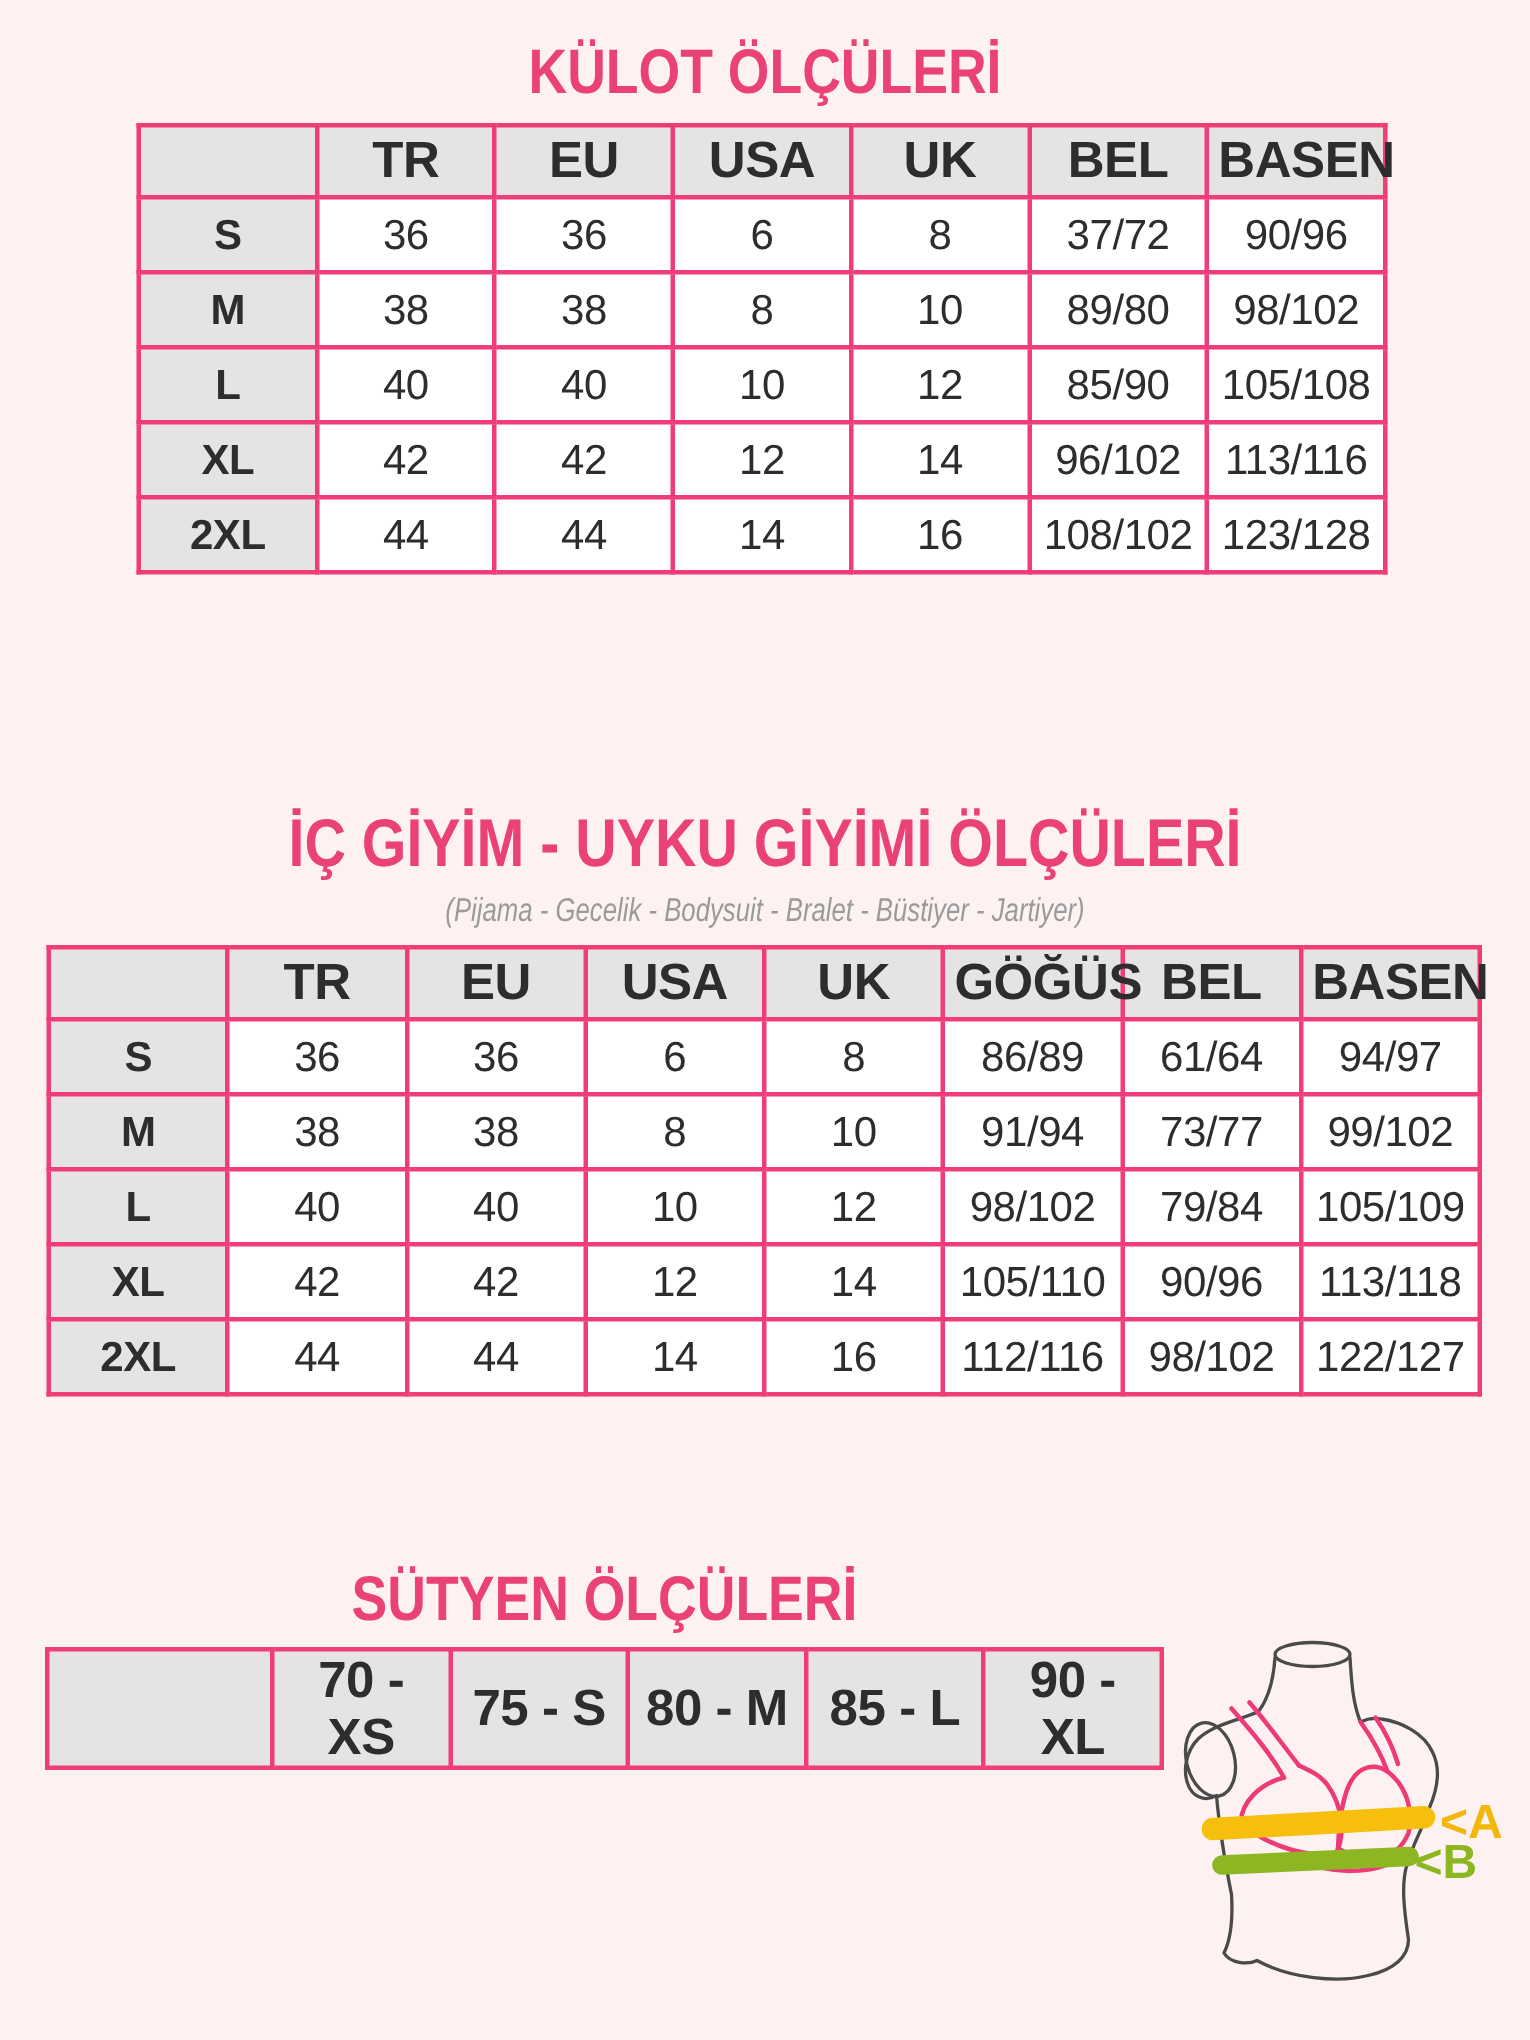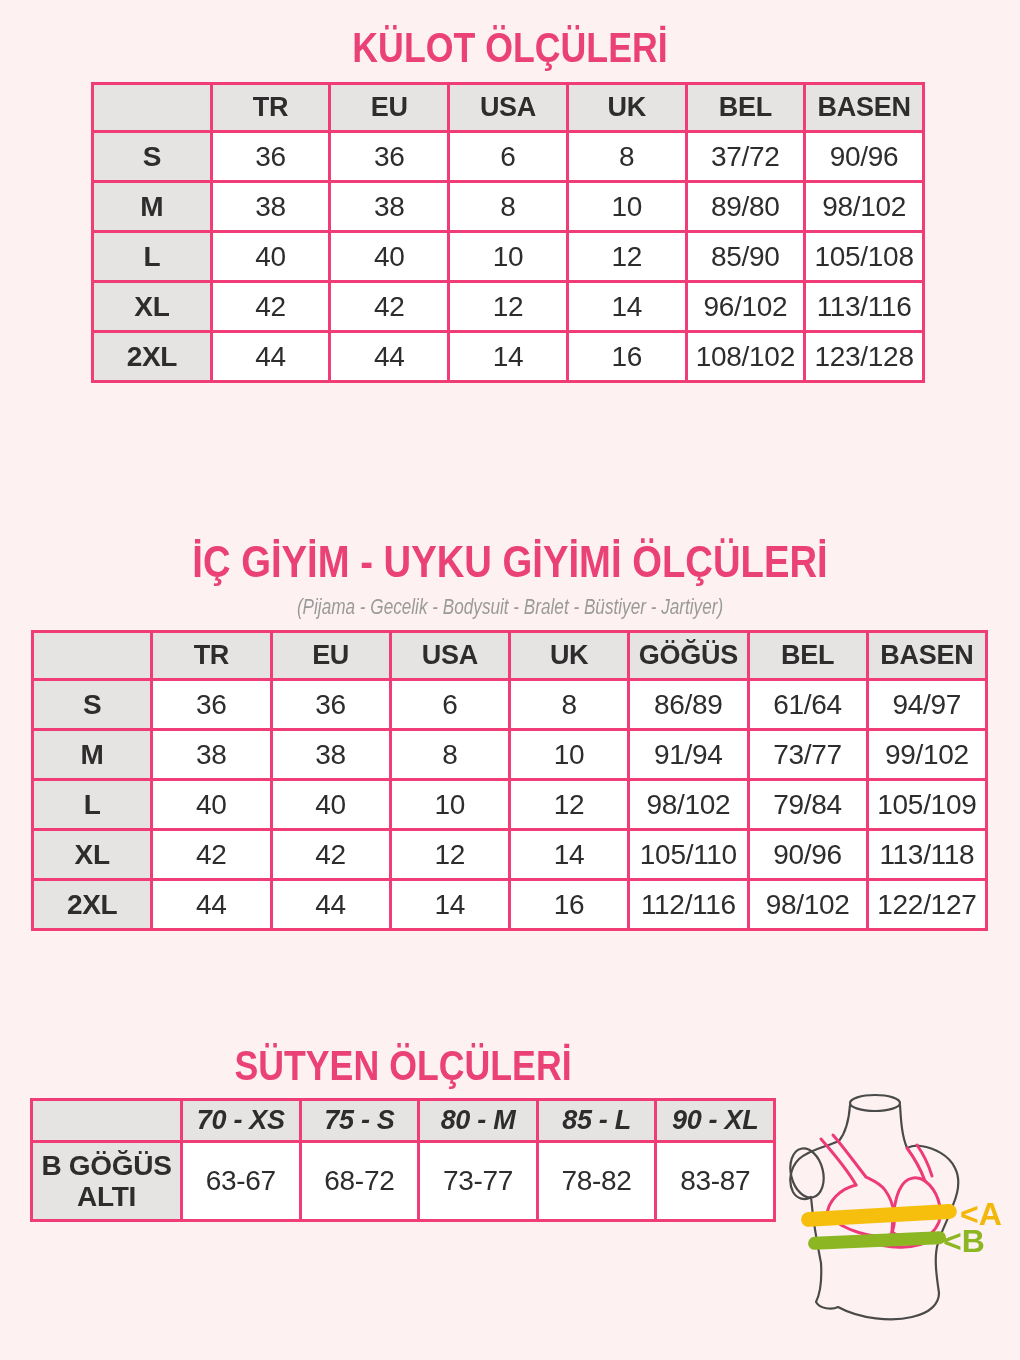--- a/index.html
+++ b/index.html
@@ -58,39 +58,39 @@
     border:3px solid var(--pink-border);
     text-align:center;
     vertical-align:middle;
     padding:0 6px;
     letter-spacing:-0.3px;
     line-height:1.12;
   }
   .sizes th{
     background:var(--cell-gray);
     font-weight:bold;
-    font-size:27px;
+    font-size:34px;
     color:var(--ink);
   }
   .sizes td{
     background:#ffffff;
     font-size:28px;
     font-weight:normal;
     color:var(--ink);
   }
   .sizes td.rowlabel{
     background:var(--cell-gray);
     font-weight:bold;
   }
   #table1{left:91px;top:82px;width:834px;}
   #table2{left:31px;top:630px;width:957px;}
   #table3{left:30px;top:1098px;width:746px;}
   #table1 thead tr,#table2 thead tr{height:48px;}
   #table1 tbody tr,#table2 tbody tr{height:50px;}
-  #table3 thead tr{height:42px;font-style:italic;}
+  #table3 thead tr{height:42px;}
   #table3 tbody tr{height:79px;}
   #table3 th:first-child,#table3 td:first-child{width:150px;}
 
   .bra-illu{
     position:absolute;left:788px;top:1088px;
     width:232px;height:272px;
   }
 </style>
 </head>
 <body>
@@ -234,28 +234,20 @@
         <tr>
           <th></th>
           <th>70 - XS</th>
           <th>75 - S</th>
           <th>80 - M</th>
           <th>85 - L</th>
           <th>90 - XL</th>
         </tr>
       </thead>
       <tbody>
-        <tr>
-          <td class="rowlabel">B GÖĞÜS ALTI</td>
-          <td>63-67</td>
-          <td>68-72</td>
-          <td>73-77</td>
-          <td>78-82</td>
-          <td>83-87</td>
-        </tr>
       </tbody>
     </table>
 
   <svg class="bra-illu" viewBox="0 0 232 272">
 
     <g stroke="#4a4a4a" stroke-width="2.2" fill="none" stroke-linecap="round" stroke-linejoin="round">
       <ellipse cx="19" cy="85" rx="16" ry="25" transform="rotate(-14 19 85)" fill="#fdf2f1"></ellipse>
       <ellipse cx="87" cy="15" rx="25" ry="8" fill="#fdf2f1"></ellipse>
       <path d="M 62,17 C 61,32 58,44 51,53"></path>
       <path d="M 112,17 C 113,34 114,48 119,60"></path>

